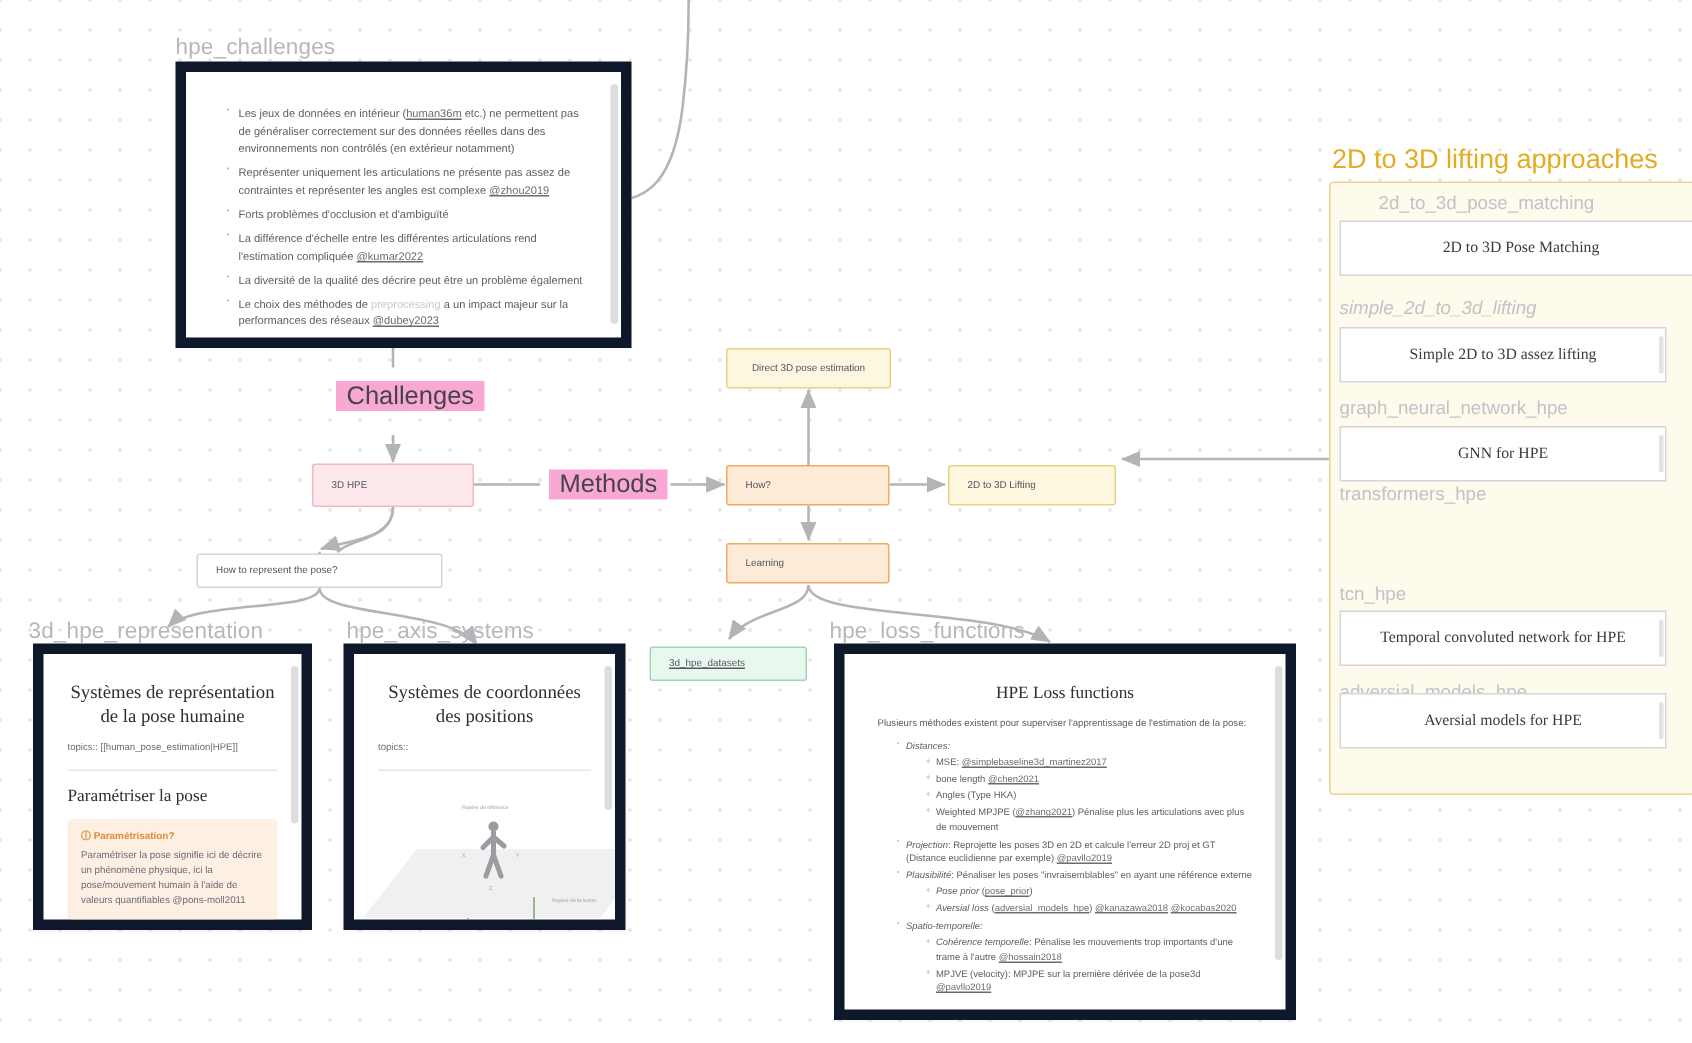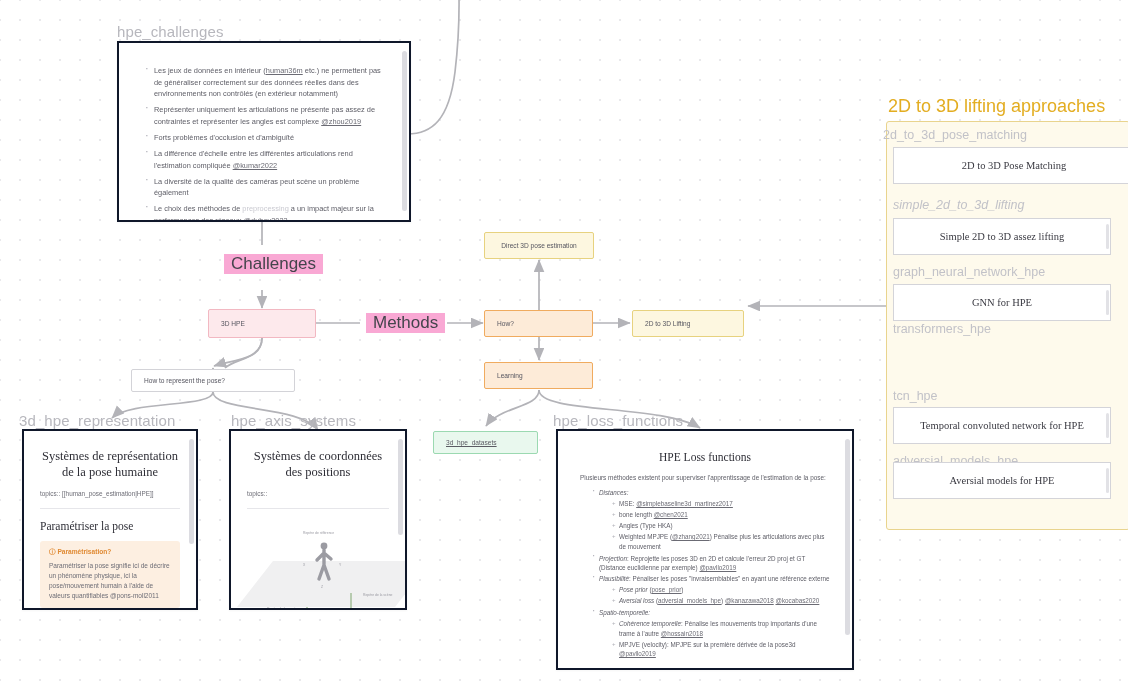--- a/index.html
+++ b/index.html
@@ -16,21 +16,21 @@
   svg.edges{position:absolute;left:0;top:0;width:1128px;height:695px;pointer-events:none;}
 
   
   .group-label{
     position:absolute;font-size:15px;color:#b7b7bd;letter-spacing:.1px;
     white-space:nowrap;font-family:"Liberation Sans", sans-serif;
   }
 
   
   .card{
-    position:absolute;background:#fff;border:2px solid #0f172a;
+    position:absolute;background:#fff;border:7px solid #0f172a;
     box-shadow:0 1px 2px rgba(0,0,0,.04);
     overflow:hidden;
   }
   .card .scrollbar{
     position:absolute;right:2px;top:8px;width:5px;border-radius:3px;background:#dcdce1;
   }
 
   
   .chal-list{margin:0;padding:22px 20px 10px 26px;list-style:none;}
   .chal-list li{
@@ -155,21 +155,21 @@
   </svg>
 
   <div class="group-label" style="left:117px;top:23px;">hpe_challenges</div>
   <div class="card" style="left:117px;top:41px;width:290px;height:177px;">
     <div class="scrollbar" style="height:160px;"></div>
     <ul class="chal-list">
       <li>Les jeux de données en intérieur (<span class="lk">human36m</span> etc.) ne permettent pas de généraliser correctement sur des données réelles dans des environnements non contrôlés (en extérieur notamment)</li>
       <li>Représenter uniquement les articulations ne présente pas assez de contraintes et représenter les angles est complexe <span class="lk">@zhou2019</span></li>
       <li>Forts problèmes d'occlusion et d'ambiguïté</li>
       <li>La différence d'échelle entre les différentes articulations rend l'estimation compliquée <span class="lk">@kumar2022</span></li>
-      <li>La diversité de la qualité des caméras peut scène un problème également</li>
+      <li>La diversité de la qualité des décrire peut être un problème également</li>
       <li>Le choix des méthodes de <span class="muted-link">preprocessing</span> a un impact majeur sur la performances des réseaux <span class="lk">@dubey2023</span></li>
       <li>La complexité de certaines articulations (variance de mouvement etc.) rend la généralisation des modèles compliqué. Ces différences peuvent venir de diverses pathologies par exemple.</li>
     </ul>
   </div>
 
   <div class="edge-label" style="left:224px;top:254px;">Challenges</div>
   <div class="edge-label" style="left:366px;top:313px;">Methods</div>
 
   <div class="node n-pink" style="left:208px;top:309px;width:108px;height:29px;">
     <span>3D HPE</span>
@@ -282,21 +282,21 @@
             <li>MPJVE (velocity): MPJPE sur la première dérivée de la pose3d <span class="lk">@pavllo2019</span></li>
           </ul>
         </li>
       </ul>
     </div>
   </div>
 
   <div class="group-title" style="left:888px;top:96px;">2D to 3D lifting approaches</div>
   <div class="group-frame" style="left:886px;top:121px;width:242px;height:407px;"></div>
 
-  <div class="sub-label" style="left:883px;top:128px;text-align:right;">2d_to_3d_pose_matching</div>
+  <div class="sub-label" style="left:919px;top:128px;text-align:right;">2d_to_3d_pose_matching</div>
   <div class="approach-box" style="left:893px;top:147px;width:242px;height:37px;">
     <span>2D to 3D Pose Matching</span>
     <span class="sb"></span>
   </div>
 
   <div class="sub-label" style="left:893px;top:198px;font-style:italic;">simple_2d_to_3d_lifting</div>
   <div class="approach-box" style="left:893px;top:218px;width:218px;height:37px;">
     <span>Simple 2D to 3D assez lifting</span>
     <span class="sb"></span>
   </div>

